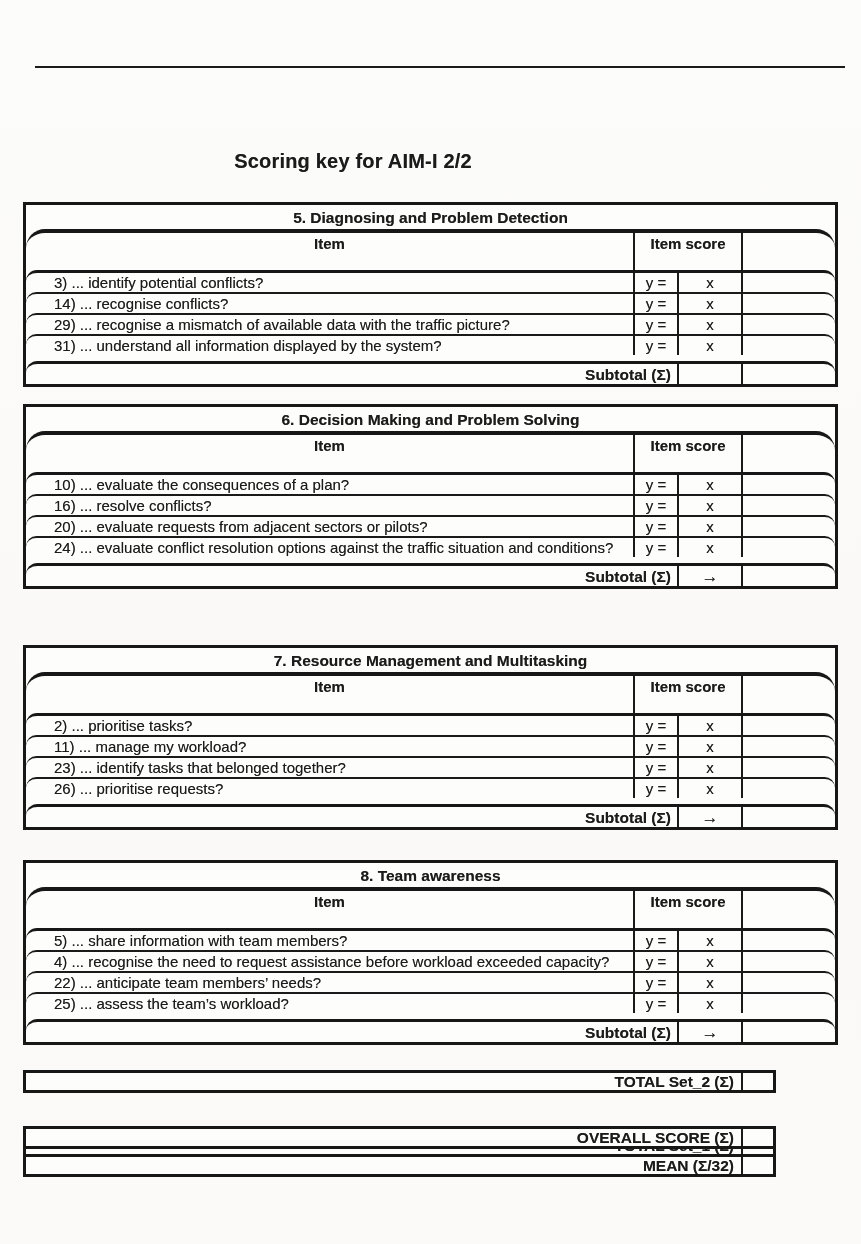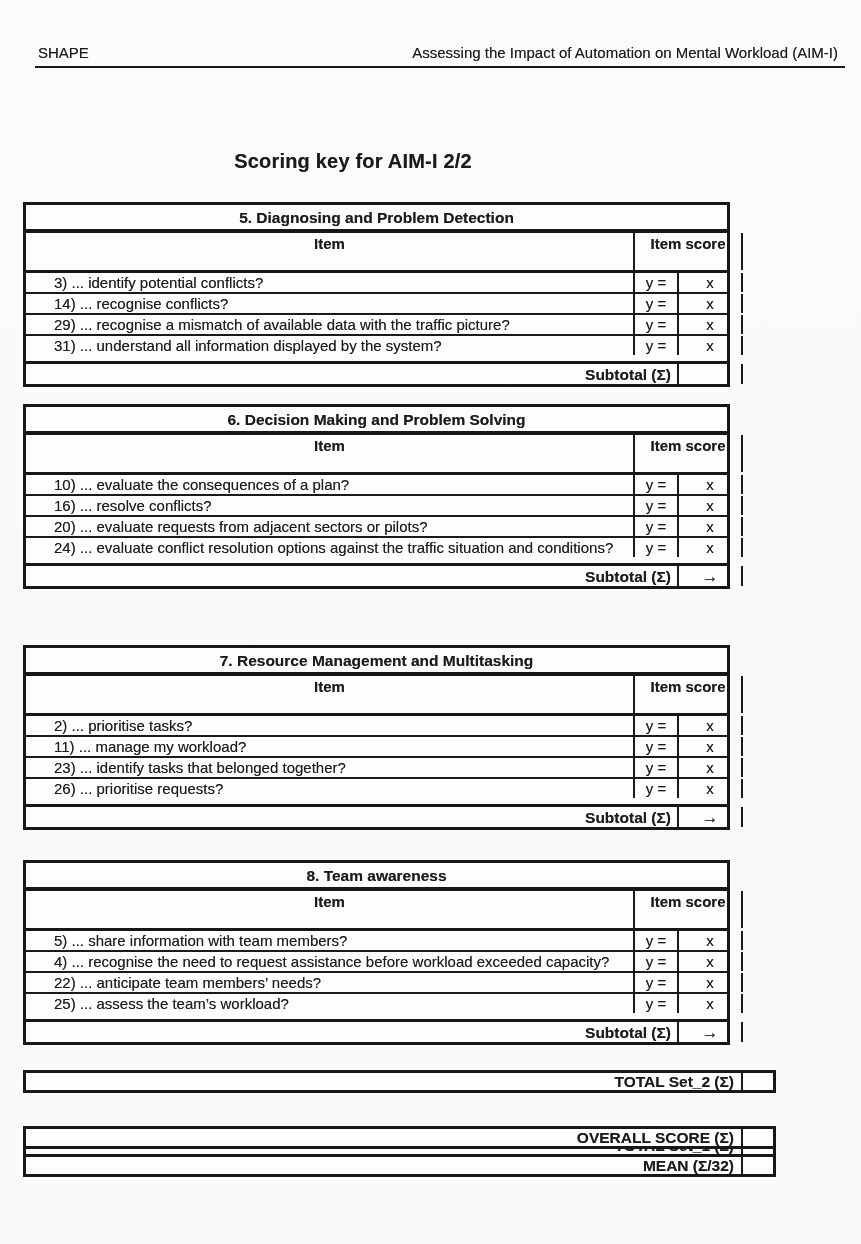--- a/index.html
+++ b/index.html
@@ -21,24 +21,24 @@
   .hdr{ position:absolute; left:35px; right:17px; top:44px; height:24px; }
   .hdr-left{ position:absolute; left:3px; top:0; font-size:15px; }
   .hdr-right{ position:absolute; right:6px; top:0; font-size:15px; }
   .hdr-rule{ position:absolute; left:35px; right:16px; top:66px; height:2px; background:#1a1a1a; }
 
   
   .title{ position:absolute; left:0; width:706px; top:150px; text-align:center;
           font-size:20px; font-weight:bold; letter-spacing:.2px; }
 
   
-  .tbl{ position:absolute; left:23px; width:707px; box-sizing:border-box;
+  .tbl{ position:absolute; left:23px; width:815px; box-sizing:border-box;
         border:3px solid #171717; background:#fdfdfc; }
   .row{ display:grid; box-sizing:border-box; }
-  .row + .row{ border-top:2px solid #1a1a1a; }
+  .row + .row{ border-top:2px solid #1a1a1a;border-radius:19px; }
   .row.thick{ border-top:4px solid #171717; }
   .row.thick3{ border-top:3px solid #171717; }
   .cell{ box-sizing:border-box; display:flex; align-items:center; font-size:15px; line-height:17px; }
   .br{ border-right:2px solid #1a1a1a; }
 
   .sec-row{ min-height:24px; grid-template-columns:1fr; }
   .sec-title{ justify-content:center; font-weight:bold; font-size:15.5px; }
 
   .hdr-row{ min-height:41px; grid-template-columns:609px 108px auto; }
   .hdr-row .cell{ align-items:flex-start; justify-content:center; font-weight:bold; padding-top:2px; }
@@ -58,24 +58,20 @@
         display:grid; grid-template-columns:717px auto; }
   .tot .cell{ min-height:17px; }
   .c-totlabel{ justify-content:flex-end; font-weight:bold; font-size:15.5px; padding-right:7px; }
   .g1{ top:1070px; } .g2{ top:1134px; } .g3{ top:1126px; } .g4{ top:1154px; }
 </style>
 </head>
 <body>
 
 <div class="page doc">
 
-  <div class="hdr">
-    <span class="hdr-left">SHAPE</span>
-    <span class="hdr-right">Assessing the Impact of Automation on Mental Workload (AIM-I)</span>
-  </div>
   <div class="hdr-rule"></div>
 
   <div class="title">Scoring key for AIM-I 2/2</div>
 
   <div class="tbl t1">
     <div class="row sec-row">
       <div class="cell sec-title">5. Diagnosing and Problem Detection</div>
     </div>
     <div class="row hdr-row thick">
       <div class="cell br">Item</div>

